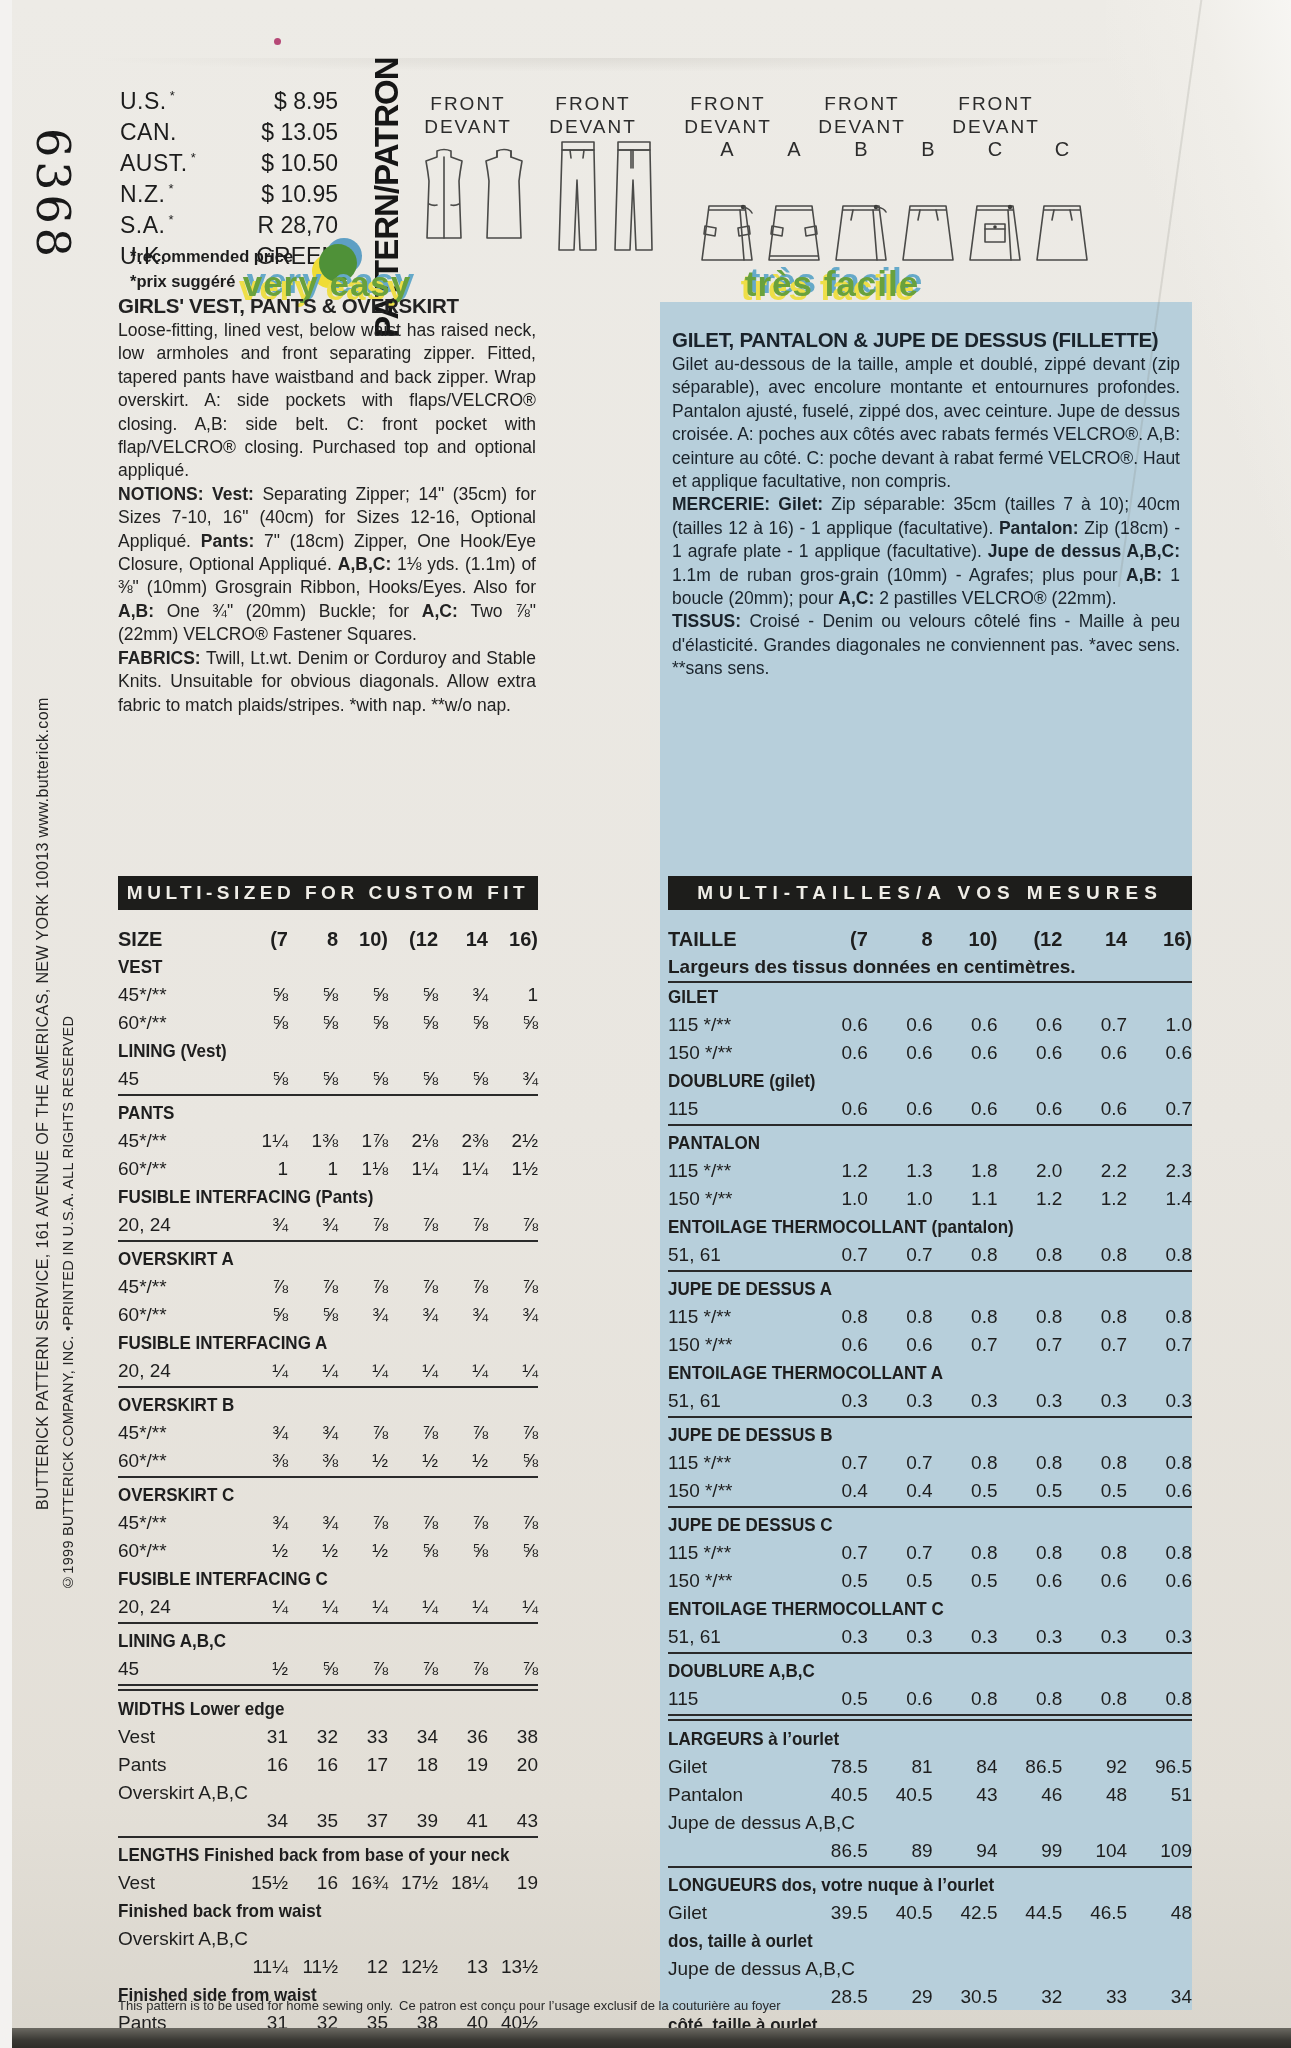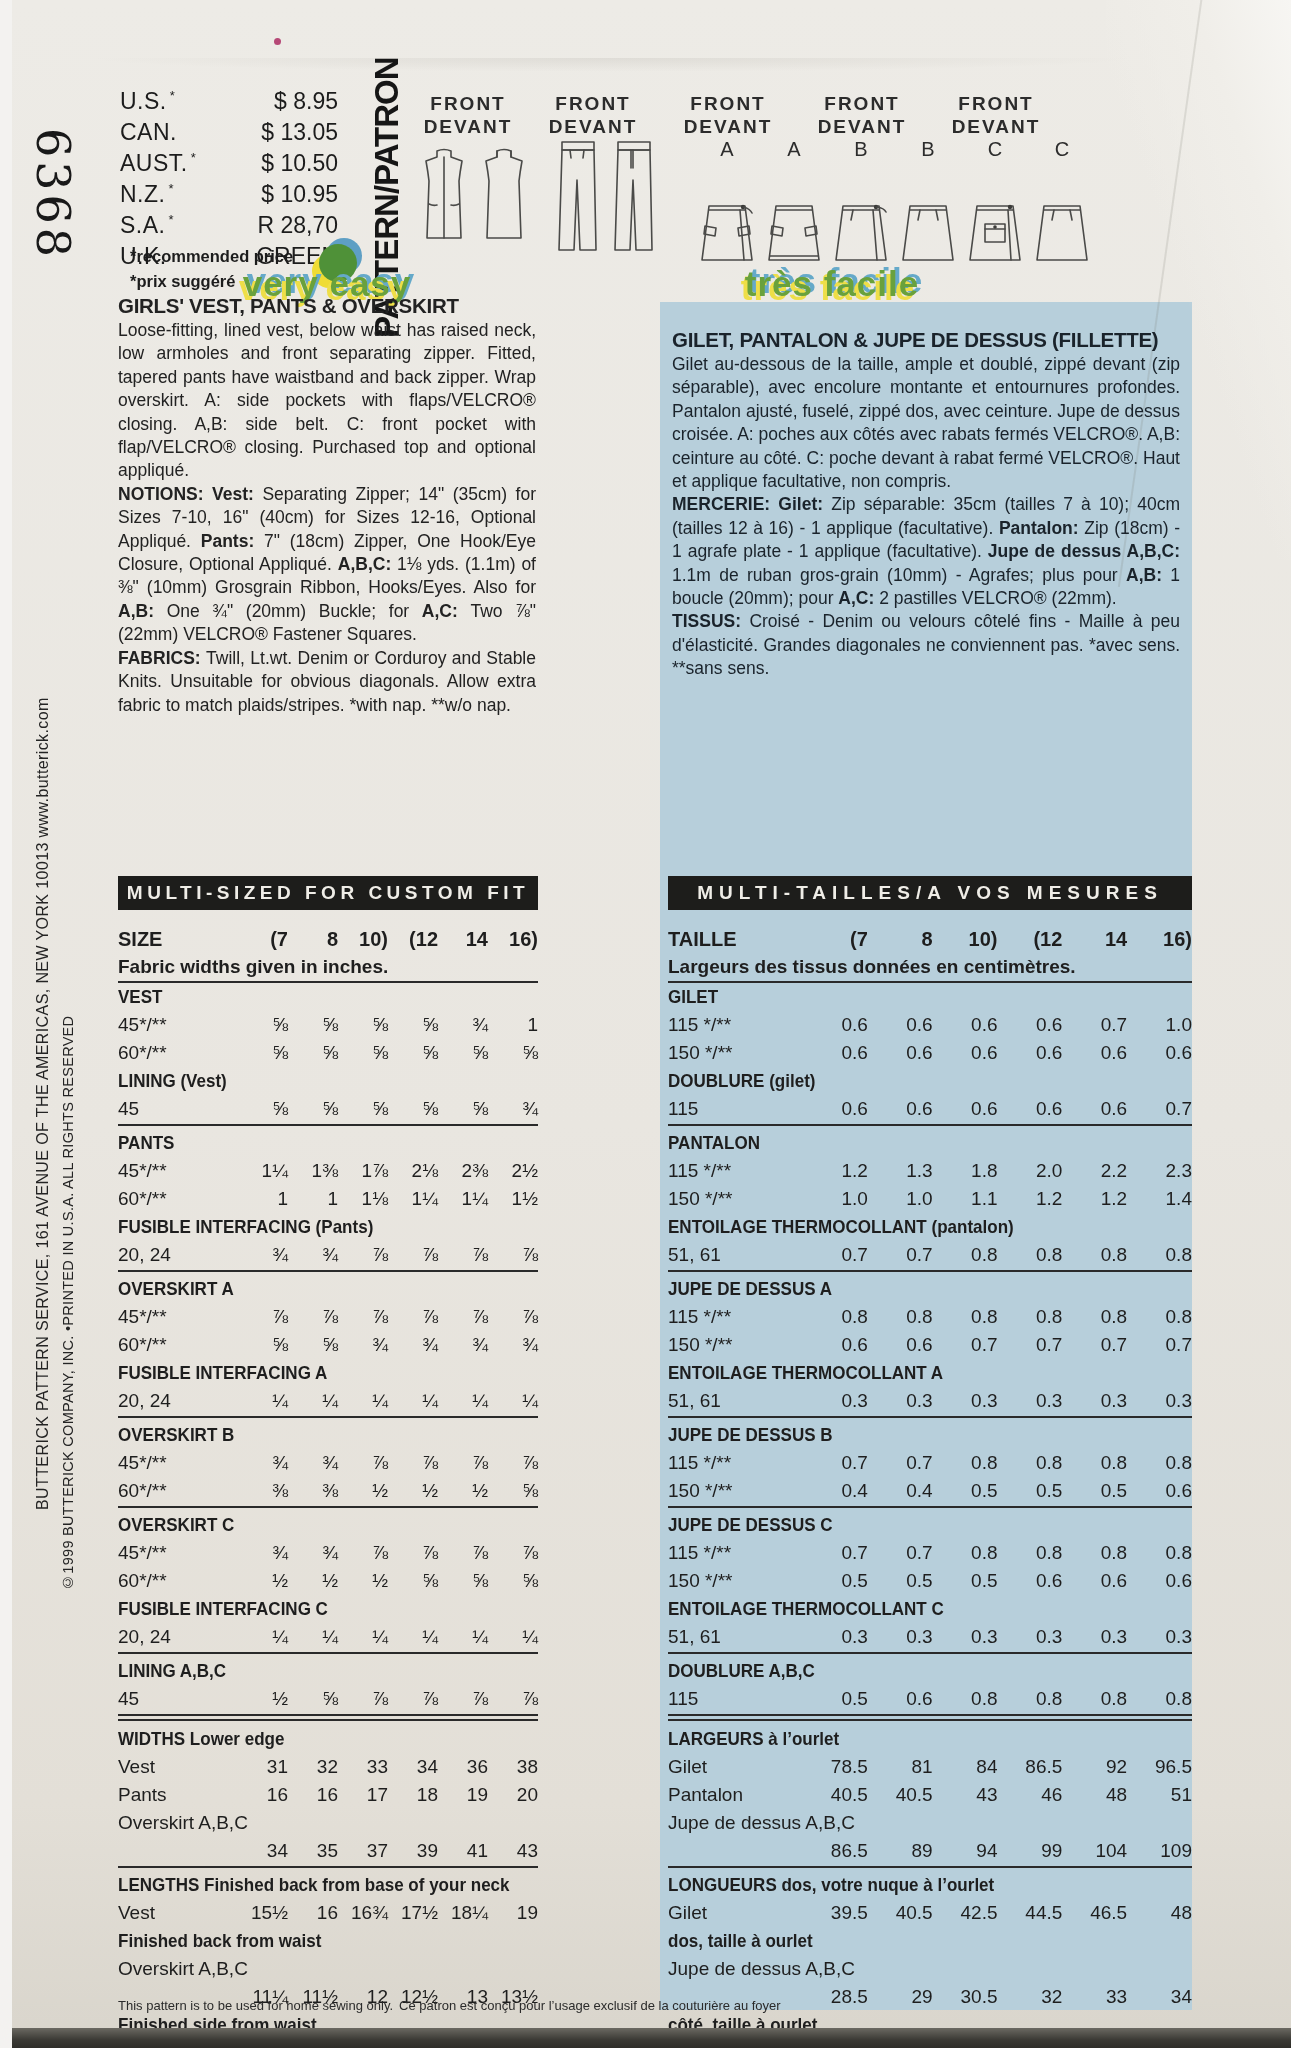--- a/index.html
+++ b/index.html
@@ -40,21 +40,21 @@
   .logo .dot{position:absolute;border-radius:50%;}
   .logo .blue{left:14px;top:0;width:36px;height:36px;background:#5e9fc4;}
   .logo .yellow{left:0;top:16px;width:34px;height:34px;background:#efdc34;}
   .logo .green{left:7px;top:6px;width:38px;height:38px;background:#4f9138;}
 
   .patpatron{position:absolute;left:356px;top:88px;height:250px;writing-mode:vertical-rl;
         transform:rotate(180deg);font-size:33px;font-weight:bold;letter-spacing:-1px;color:#161616;}
 
   
   .fd{position:absolute;top:92px;width:96px;text-align:center;font-size:19px;
-      letter-spacing:2px;color:#2c2c2c;line-height:23px;font-weight:bold;}
+      letter-spacing:2px;color:#2c2c2c;line-height:23px;}
   .letter{position:absolute;top:138px;width:60px;text-align:center;font-size:20px;color:#2c2c2c;}
   .garment{position:absolute;}
   .garment svg{display:block;}
   .garment path,.garment line,.garment polyline,.garment rect,.garment circle
       {fill:none;stroke:#4a4a48;stroke-width:1.6;stroke-linejoin:round;stroke-linecap:round;}
   .garment .dot{fill:#3c3c3a;stroke:none;}
 
   
   .veryeasy,.tresfacile{position:absolute;top:264px;font-size:35px;font-weight:bold;
         letter-spacing:1px;color:#69a13c;
@@ -270,23 +270,20 @@
       <div>
           <div class="trow tsize">
             <span class="lbl">SIZE</span>
             <span class="c">(7</span>
             <span class="c">8</span>
             <span class="c">10)</span>
             <span class="c">(12</span>
             <span class="c">14</span>
             <span class="c">16)</span>
           </div>
-          <div class="trow tnote">
-            <span class="lbl">Fabric widths given in inches.</span>
-          </div>
           <div class="tsec">VEST</div>
           <div class="trow">
             <span class="lbl">45*/**</span>
             <span class="c">⅝</span>
             <span class="c">⅝</span>
             <span class="c">⅝</span>
             <span class="c">⅝</span>
             <span class="c">¾</span>
             <span class="c">1</span>
           </div>

